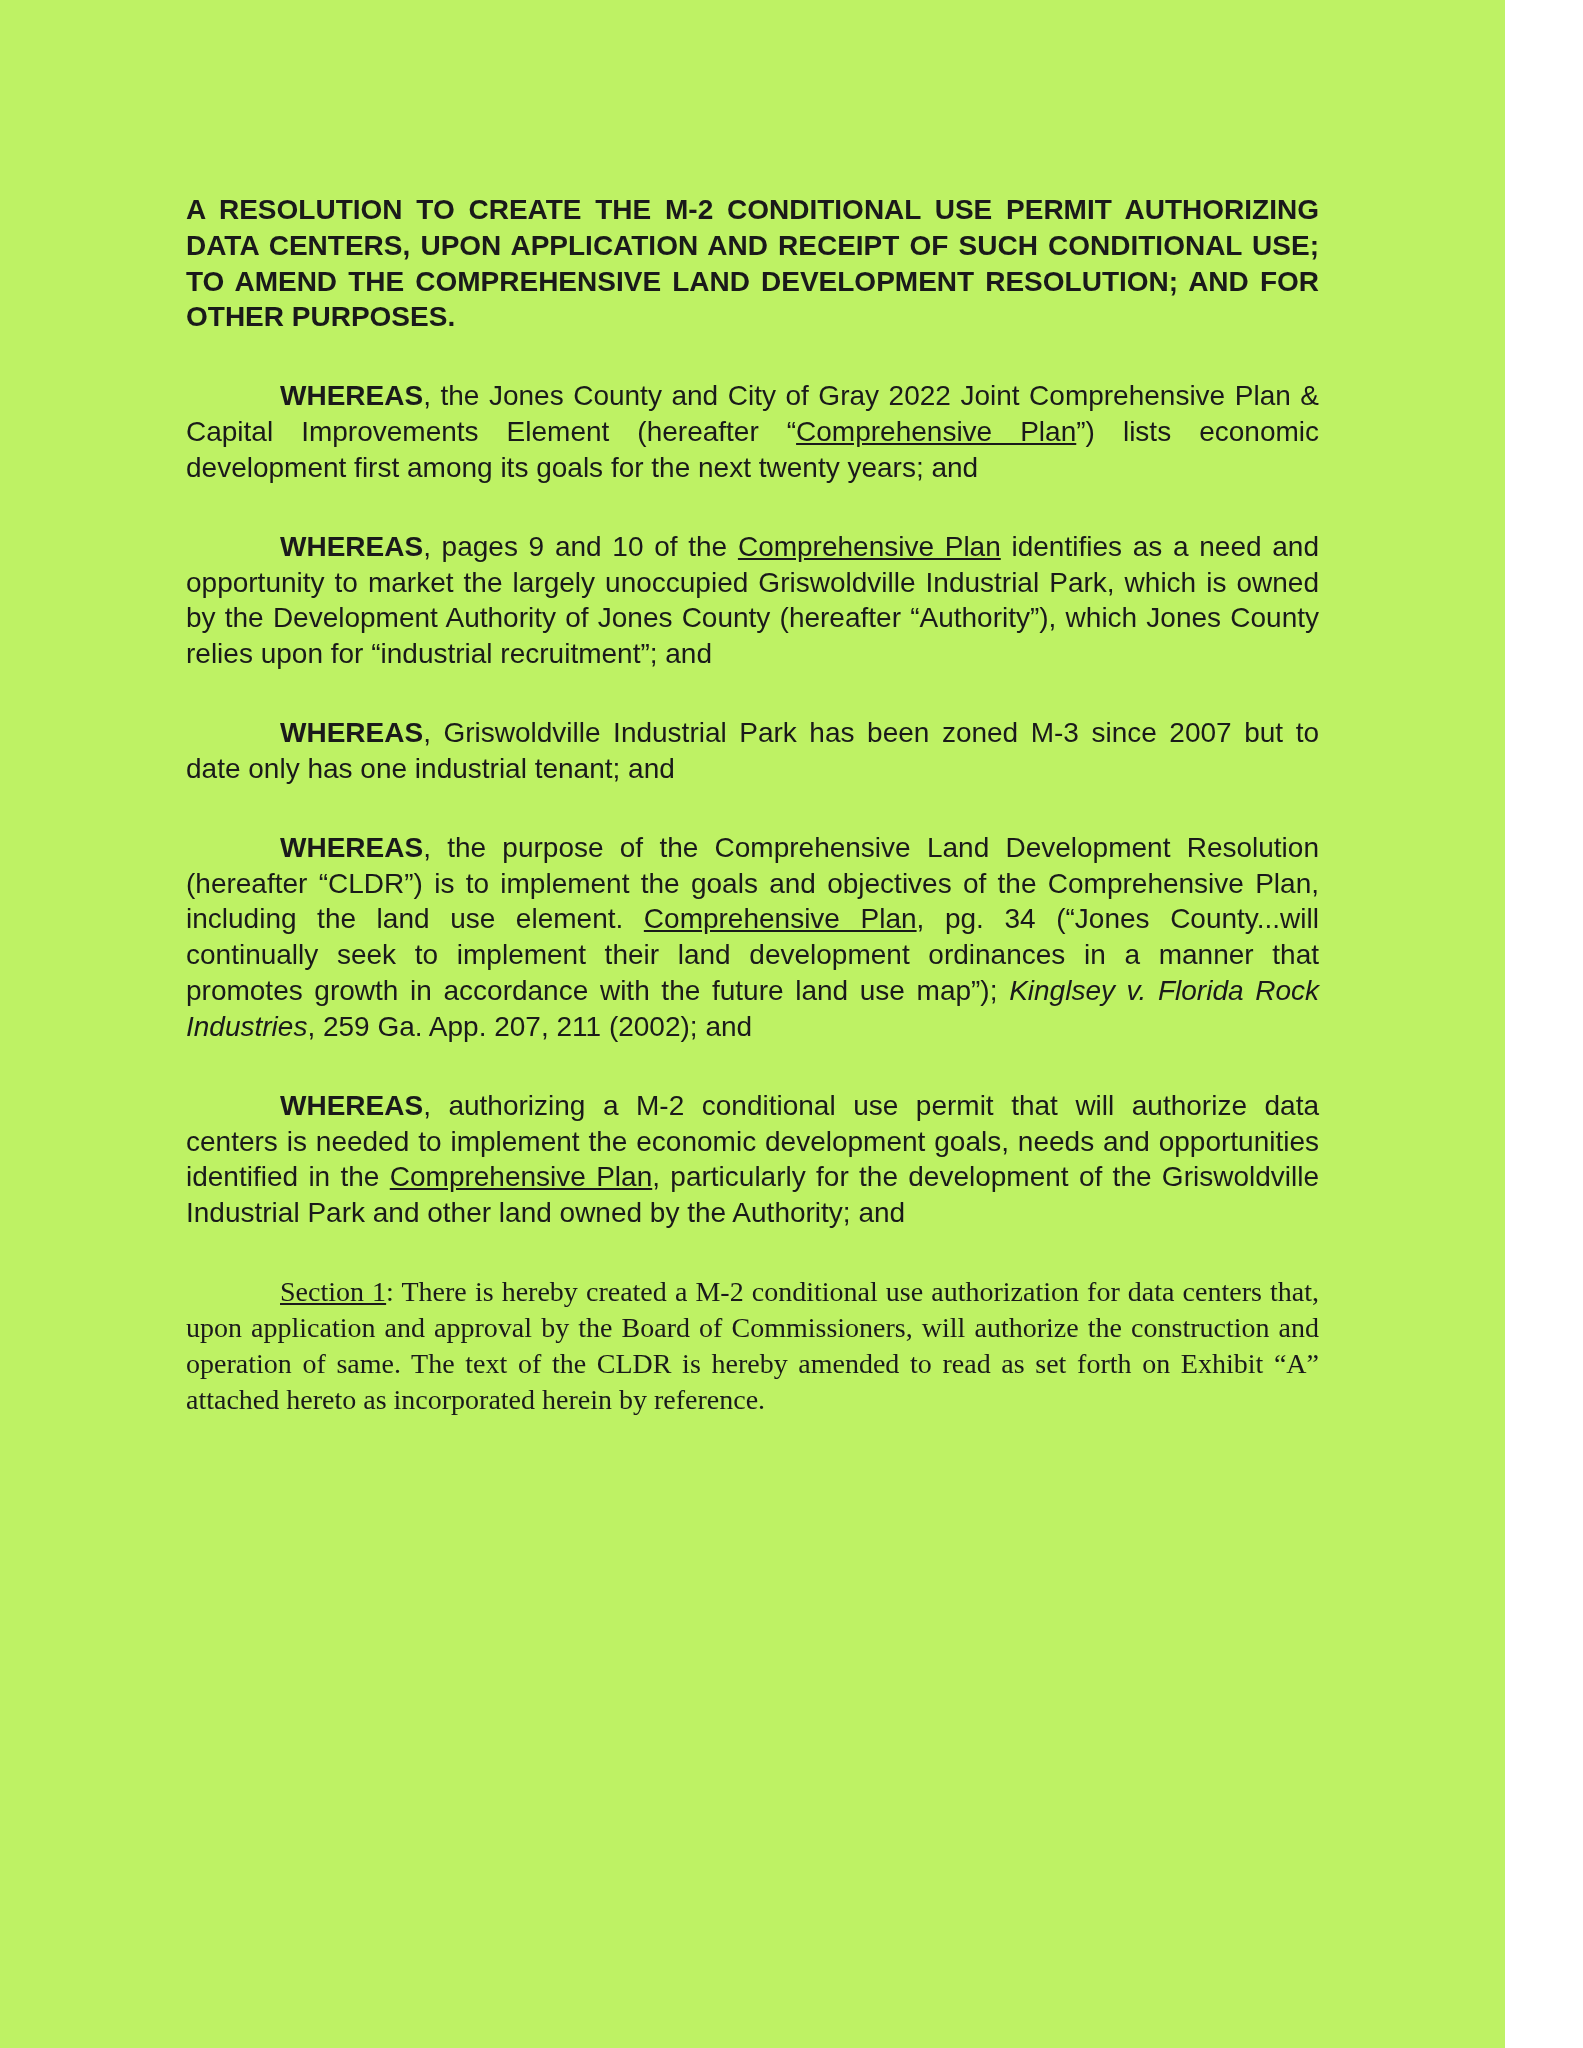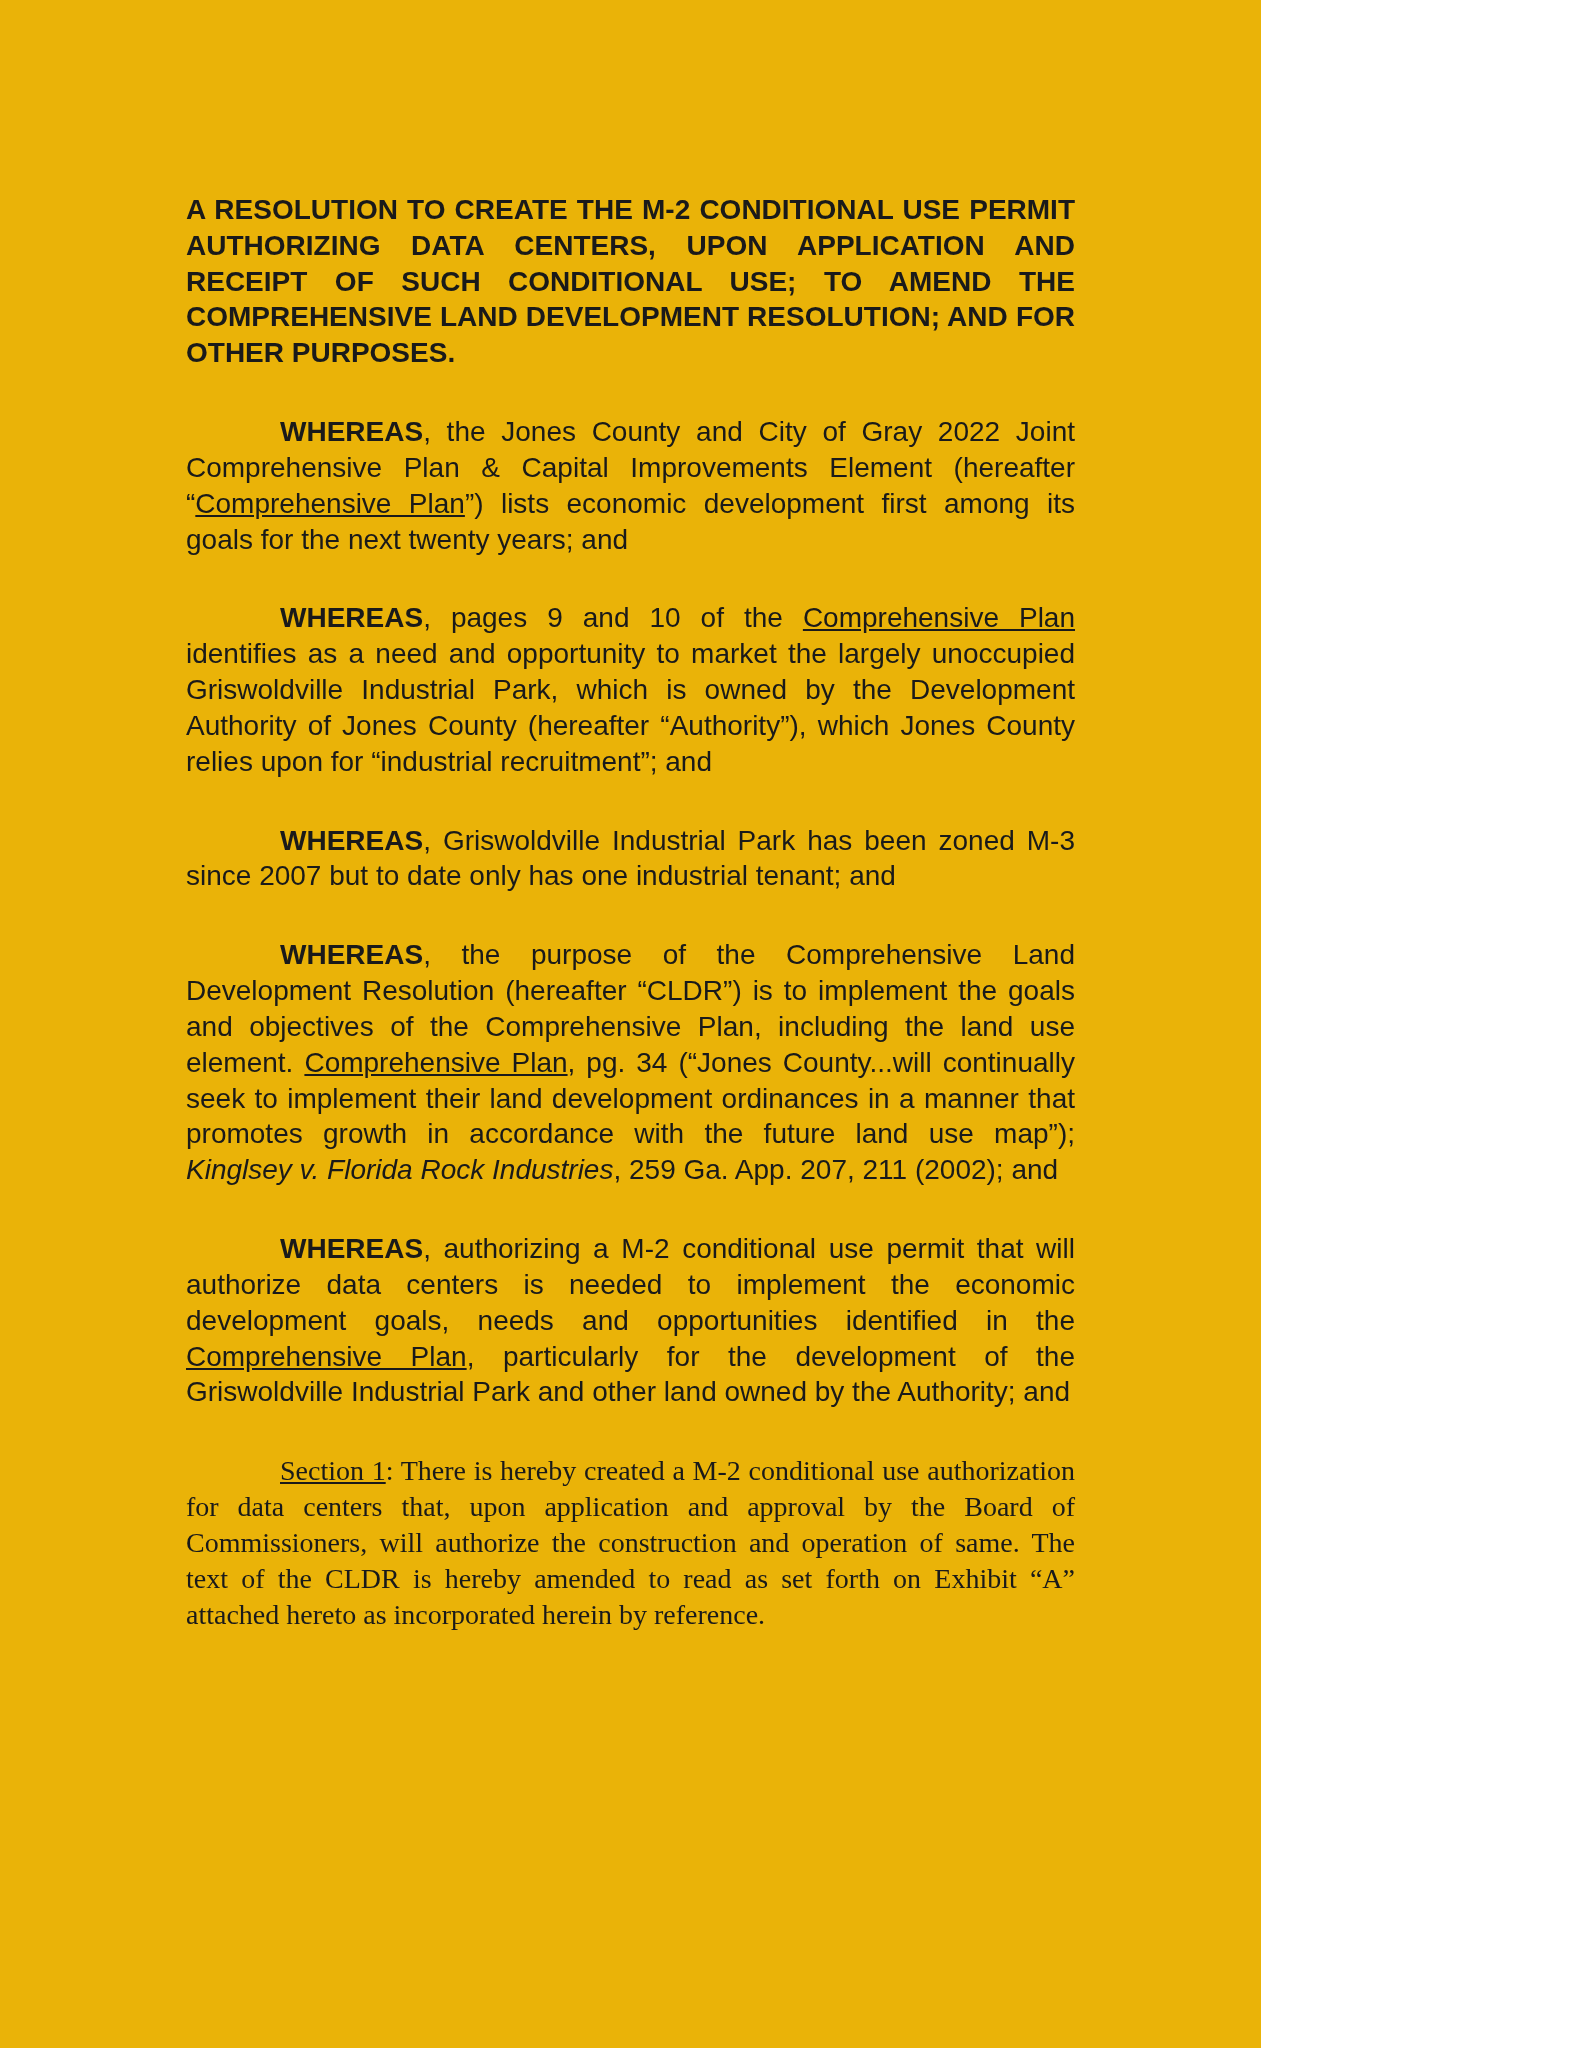--- a/index.html
+++ b/index.html
@@ -2,23 +2,23 @@
 <html><head>
 <meta charset="utf-8">
 <style>
   html, body {
     margin: 0;
     padding: 0;
     background: #ffffff;
   }
   .page {
     box-sizing: border-box;
-    width: 1261px;
+    width: 1505px;
     height: 2048px;
-    background: #eab308;
+    background: #bef264;
     padding: 192px 186px 60px 186px;
     font-family: "Liberation Sans", sans-serif;
     font-size: 28px;
     line-height: 1.28;
     color: #1a1a1a;
     overflow: hidden;
   }
   .para {
     margin: 0 0 24px 0;
     text-align: justify;

